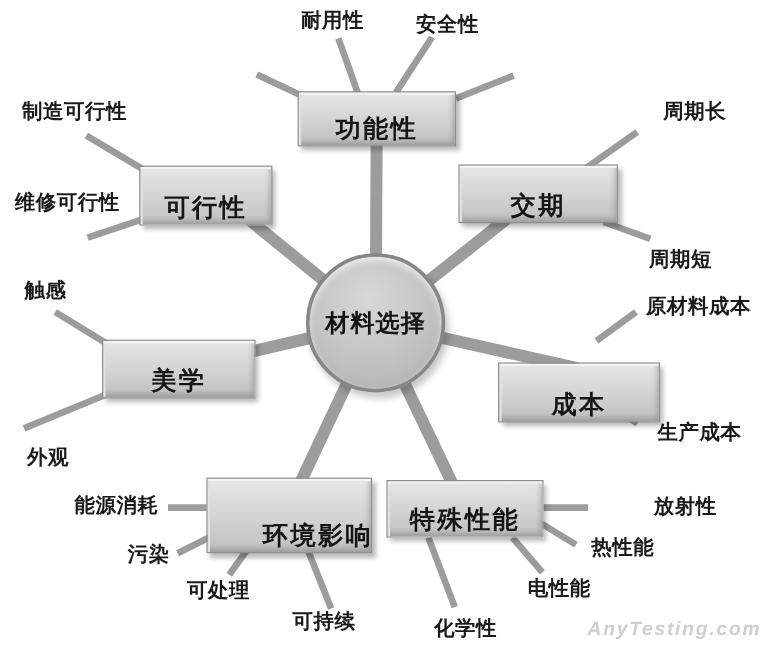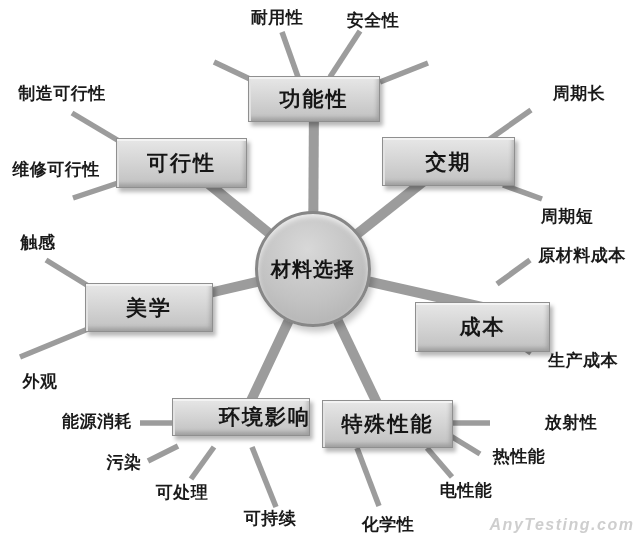--- a/index.html
+++ b/index.html
@@ -27,21 +27,21 @@
     font-size:20px;font-weight:bold;color:#141414;letter-spacing:1px;white-space:nowrap;
   }
   .node-box{
     position:absolute;z-index:2;
     background:linear-gradient(180deg,#e7e7e7 0%,#d2d2d2 55%,#c0c0c0 100%);
     border:1px solid #8f8f8f;
     box-shadow:inset 0 2px 0 #f3f3f3, inset 2px 0 0 #e2e2e2,
                inset -2px -3px 4px rgba(0,0,0,.18),
                3px 4px 4px rgba(0,0,0,.28);
     box-sizing:border-box;
-    display:flex;align-items:center;justify-content:center;
+    display:flex;align-items:flex-end;justify-content:center;
   }
   .box-label{
     font-size:21px;font-weight:bold;color:#161616;letter-spacing:2px;white-space:nowrap;
   }
   .leaf{
     position:absolute;z-index:4;
     transform:translate(-50%,-50%);
     font-size:17px;font-weight:bold;color:#1a1a1a;
     white-space:nowrap;letter-spacing:0.5px;
   }
@@ -102,30 +102,30 @@
   <div class="center-node">
     <span class="center-label">材料选择</span>
   </div>
 
   <div class="node-box" style="left:248px;top:76px;width:132px;height:46px;">
     <span class="box-label">功能性</span>
   </div>
   <div class="node-box" style="left:382px;top:137px;width:133px;height:49px;">
     <span class="box-label">交期</span>
   </div>
-  <div class="node-box" style="left:116px;top:138px;width:131px;height:50px;">
+  <div class="node-box" style="left:116px;top:138px;width:111px;height:50px;">
     <span class="box-label">可行性</span>
   </div>
   <div class="node-box" style="left:415px;top:282px;width:135px;height:50px;margin-top:20px;">
     <span class="box-label">成本</span>
   </div>
   <div class="node-box" style="left:85px;top:283px;width:128px;height:49px;">
     <span class="box-label">美学</span>
   </div>
-  <div class="node-box" style="left:172px;top:398px;width:138px;height:38px;padding-left:48px;">
+  <div class="node-box" style="left:172px;top:398px;width:138px;height:63px;padding-left:48px;">
     <span class="box-label">环境影响</span>
   </div>
   <div class="node-box" style="left:322px;top:400px;width:131px;height:48px;">
     <span class="box-label">特殊性能</span>
   </div>
 
   <div class="leaf" style="left:277px;top:17px;">耐用性</div>
   <div class="leaf" style="left:373px;top:20px;">安全性</div>
 
   <div class="leaf" style="left:534px;top:93px;margin-left:45px;">周期长</div>

